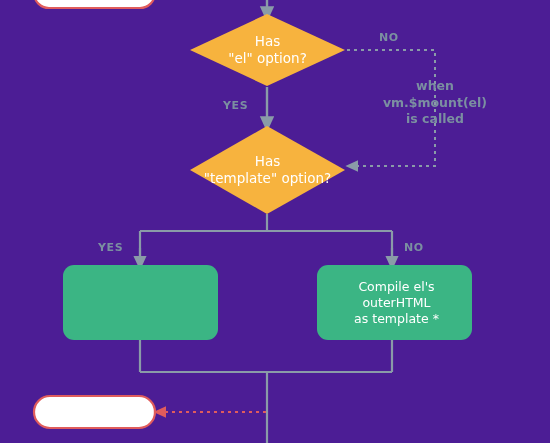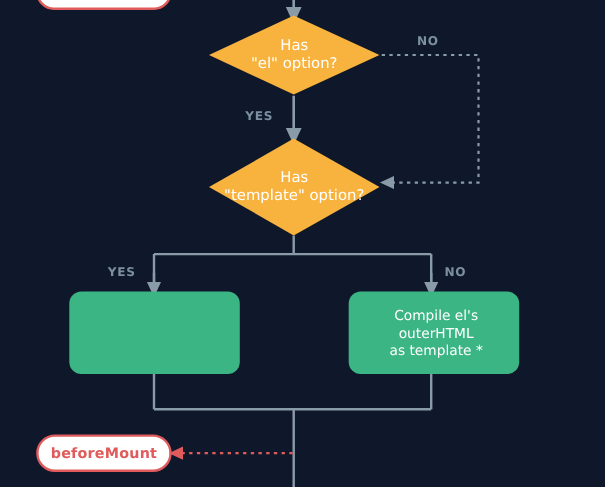--- a/index.html
+++ b/index.html
@@ -7,21 +7,21 @@
     padding: 0;
     background: #ffffff;
   }
   body {
     font-family: "DejaVu Sans", "Liberation Sans", sans-serif;
   }
   #canvas {
     position: relative;
     width: 550px;
     height: 443px;
-    background: #0f172a;
+    background: #4c1d95;
     overflow: hidden;
   }
   svg.layer {
     position: absolute;
     left: 0;
     top: 0;
     width: 550px;
     height: 443px;
   }
   .node-text {
@@ -117,24 +117,26 @@
 "el" option?</div>
 
   <div class="node-text diamond-label" style="left:185px; top:142px; width:165px; height:56px;">Has
 "template" option?</div>
 
 
   <div class="node-text greenbox-label" style="left:317px; top:265px; width:159px; height:75px;">Compile el's
 outerHTML
 as template *</div>
 
-  <div class="node-text hook-label" style="left:34px; top:396px; width:121px; height:32px;">beforeMount</div>
 
   <div class="edge-label" style="left:379px; top:31px;">NO</div>
 
   <div class="edge-label" style="left:223px; top:99px;">YES</div>
 
   <div class="edge-label" style="left:98px; top:241px;">YES</div>
 
   <div class="edge-label" style="left:404px; top:241px;">NO</div>
 
+  <div class="note-label" style="left:375px; top:78px; width:120px;">when
+vm.$mount(el)
+is called</div>
 
 </div>
 
 </body></html>

